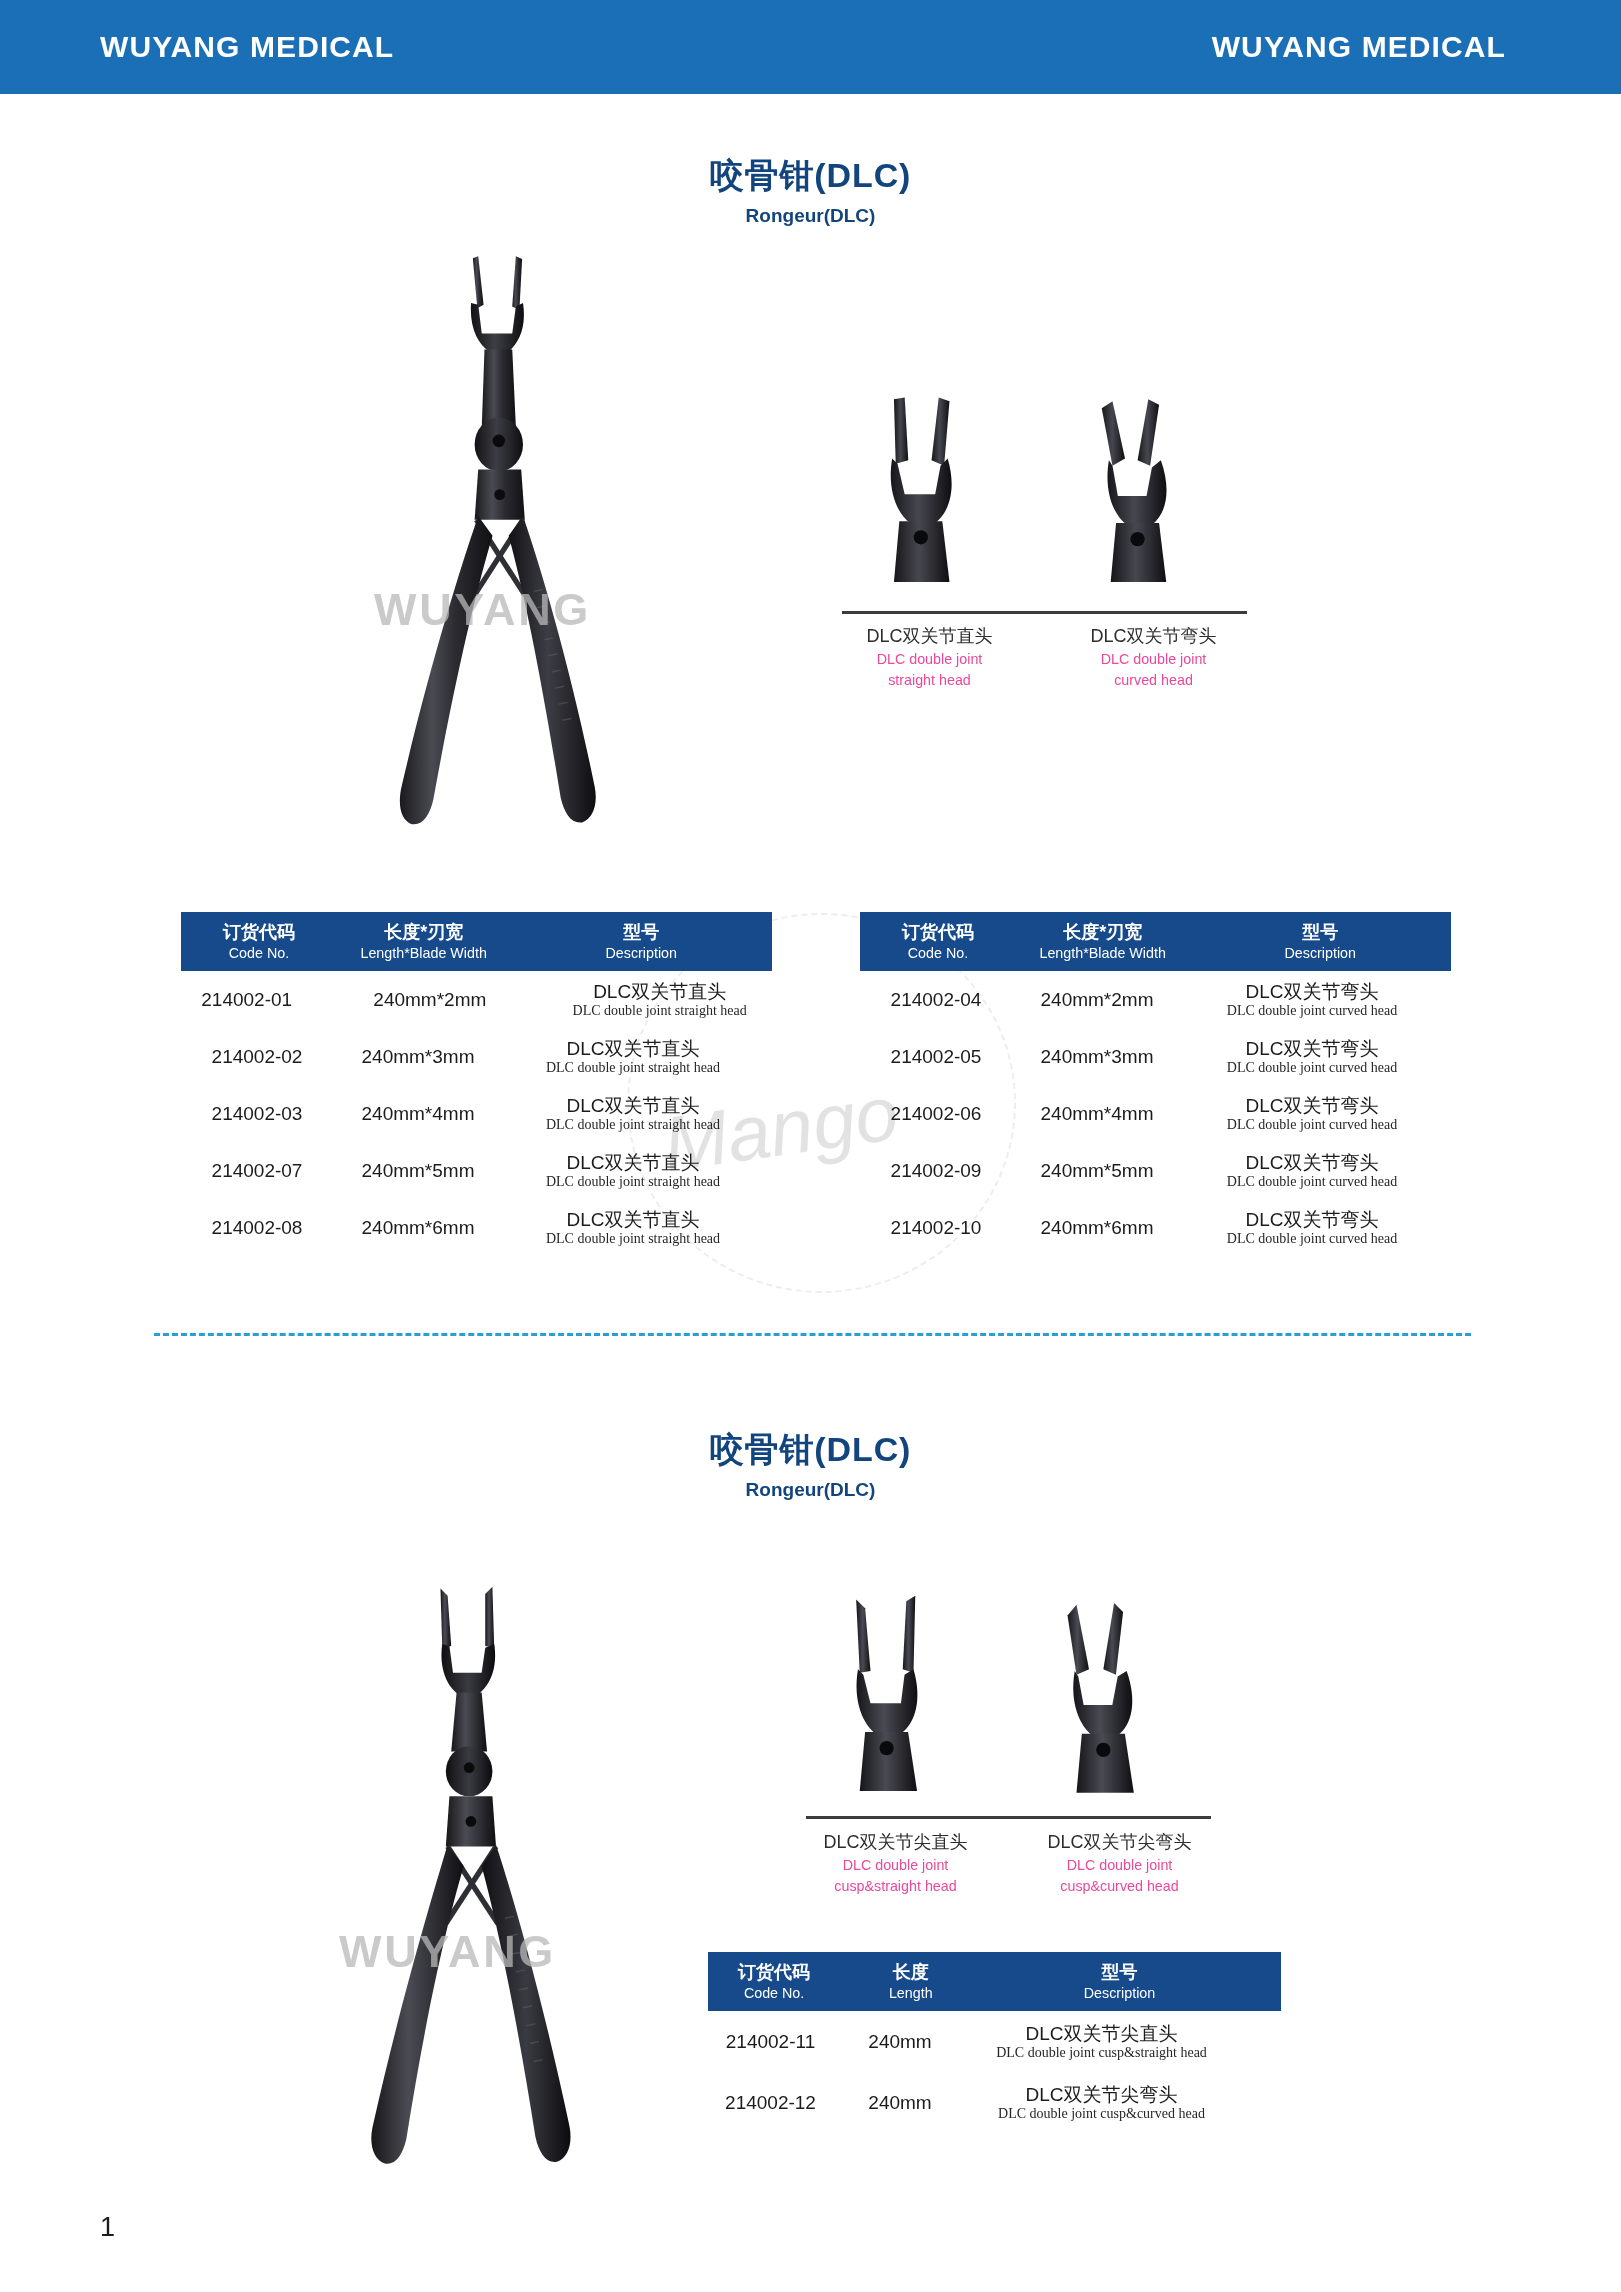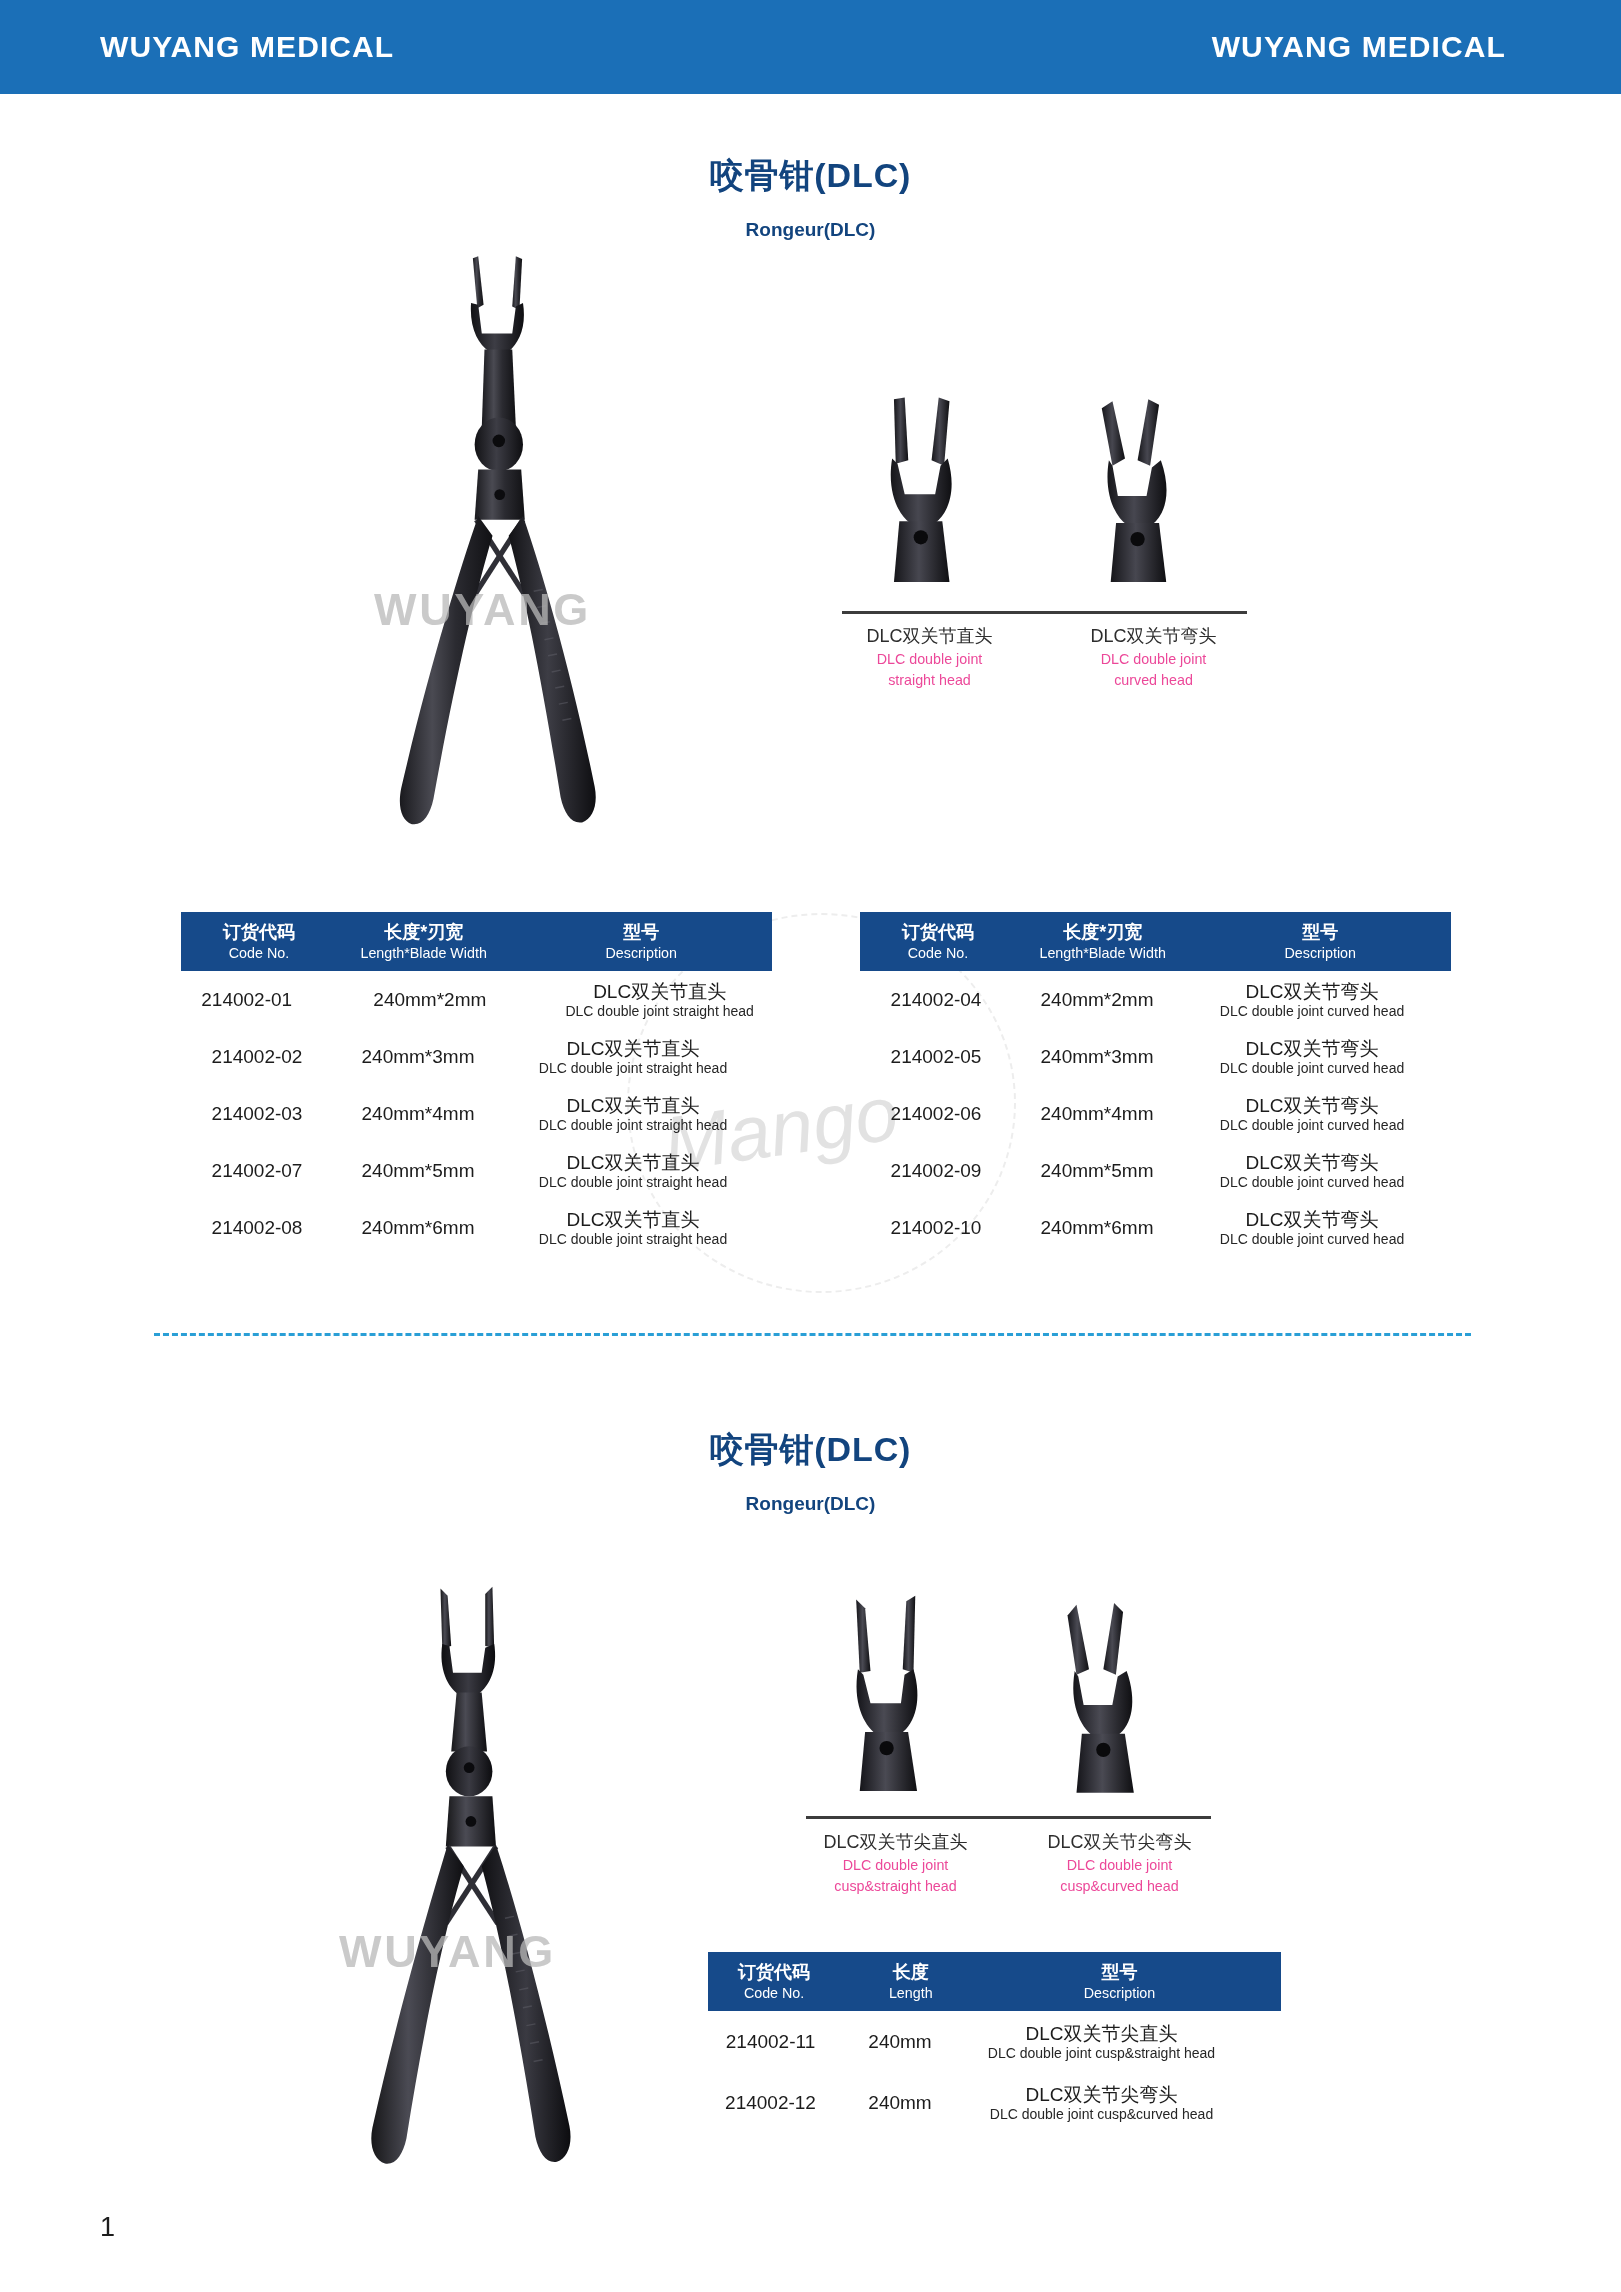--- a/index.html
+++ b/index.html
@@ -23,21 +23,21 @@
   .header .brand.right{position:absolute;right:115px;}
 
   .sec-title{
     text-align:center;
   }
   .sec-title .cn{
     font-size:34px;font-weight:bold;color:#12447e;letter-spacing:0.9px;
     line-height:1.25;
   }
   .sec-title .en{
-    font-size:19px;font-weight:bold;color:#12447e;margin-top:22px;
+    font-size:19px;font-weight:bold;color:#12447e;margin-top:8px;
   }
 
   
   .hero{position:absolute;}
   .hero svg{display:block;}
 
   .detail-group{position:absolute;}
   .detail-rule{
     position:absolute;height:2.7px;background:#3c3c3c;
   }
@@ -81,21 +81,21 @@
     padding:9px 3.6px 9px 3.6px;
     text-align:center;
   }
   .tbl .thead .th .cn{font-size:18px;font-weight:bold;line-height:1.25;}
   .tbl .thead .th .en{font-size:14.3px;font-weight:normal;line-height:1.2;margin-top:1.8px;}
   .tbl .row{display:flex;align-items:center;}
   .tbl .td{
     text-align:center;color:#1c1c1c;
   }
   .tbl .td .cn{font-size:19px;line-height:1.25;}
-  .tbl .td .en{font-size:14px;line-height:1.2;color:#262626;}
+  .tbl .td .en{font-size:14px;line-height:1.2;color:#262626;font-family:Liberation Serif, serif;}
   .tbl .td.code{font-size:19px;}
   .tbl .td.len{font-size:19px;}
 
   
   .c-code{width:152px;}
   .c-len{width:170px;}
   .c-desc{width:260px;}
 
   
   .b-code{width:125px;}

